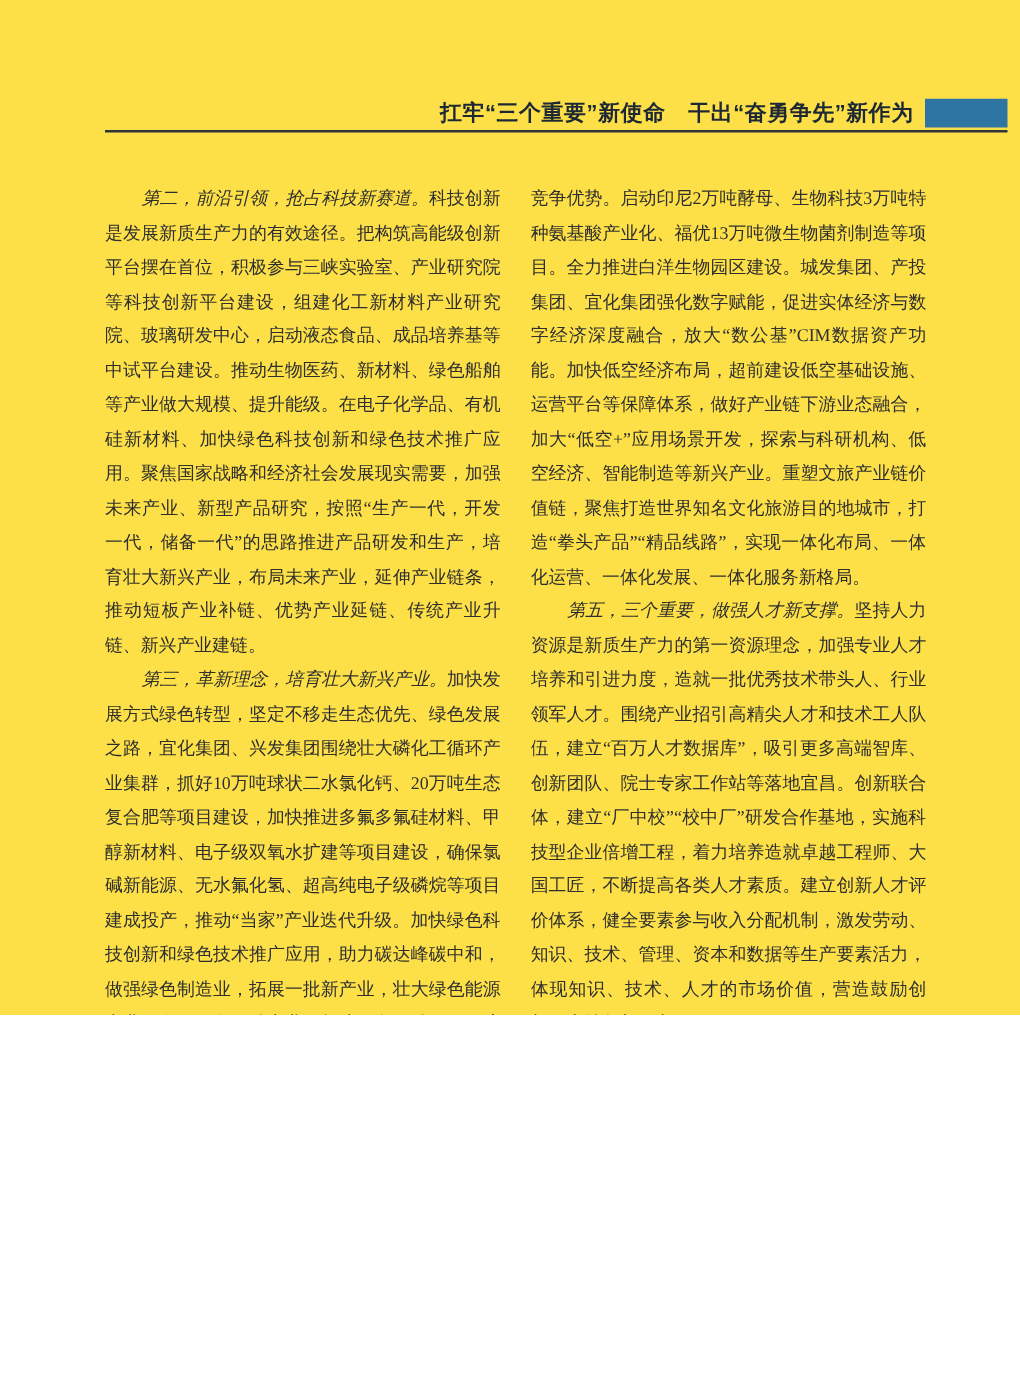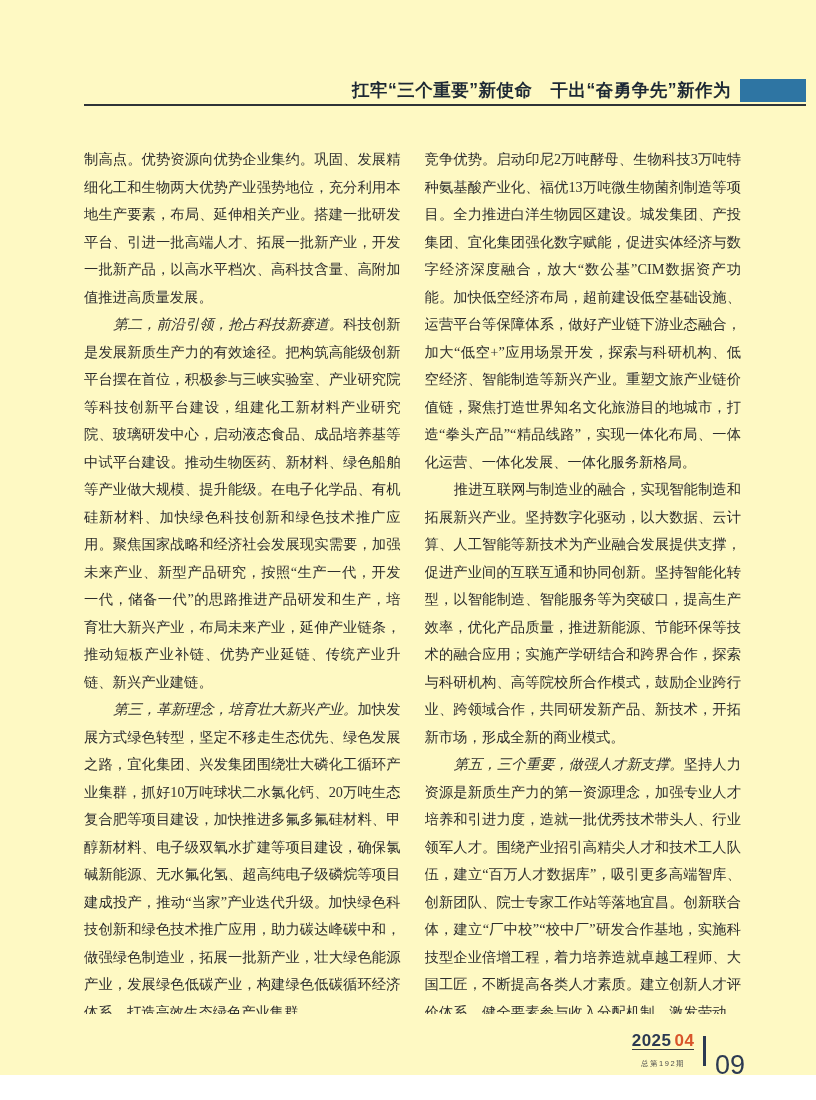--- a/index.html
+++ b/index.html
@@ -1,19 +1,19 @@
 <!DOCTYPE html>
 <html lang="zh"><head>
 <meta charset="utf-8">
 <style>
   html,body{margin:0;padding:0;background:#ffffff;}
   .page{
     position:relative;
-    width:816px;height:1075px;
-    background:#fef9c3;
+    width:816px;height:812px;
+    background:#fde047;
     font-family:"Liberation Serif", serif;
     overflow:hidden;
   }
   
   .header{
     position:absolute;top:78px;left:84px;width:722px;
     display:flex;justify-content:flex-end;align-items:center;gap:9px;
   }
   .header-title{
     font-family:"Liberation Sans", sans-serif;
@@ -69,29 +69,27 @@
 
   <div class="header">
     <span class="header-title">扛牢“三个重要”新使命　干出“奋勇争先”新作为</span>
     <span class="accent-bar"></span>
   </div>
   <div class="header-rule"></div>
 
   <div class="content">
 
     <div class="col">
-      <p><span class="lead"></span><span>制高点。优势资源向优势企业集约。巩固、发展精细化工和生物两大优势产业强势地位，充分利用本地生产要素，布局、延伸相关产业。搭建一批研发平台、引进一批高端人才、拓展一批新产业，开发一批新产品，以高水平档次、高科技含量、高附加值推进高质量发展。</span></p>
       <p class="indent"><span class="lead">第二，前沿引领，抢占科技新赛道。</span><span>科技创新是发展新质生产力的有效途径。把构筑高能级创新平台摆在首位，积极参与三峡实验室、产业研究院等科技创新平台建设，组建化工新材料产业研究院、玻璃研发中心，启动液态食品、成品培养基等中试平台建设。推动生物医药、新材料、绿色船舶等产业做大规模、提升能级。在电子化学品、有机硅新材料、加快绿色科技创新和绿色技术推广应用。聚焦国家战略和经济社会发展现实需要，加强未来产业、新型产品研究，按照“生产一代，开发一代，储备一代”的思路推进产品研发和生产，培育壮大新兴产业，布局未来产业，延伸产业链条，推动短板产业补链、优势产业延链、传统产业升链、新兴产业建链。</span></p>
       <p class="indent"><span class="lead">第三，革新理念，培育壮大新兴产业。</span><span>加快发展方式绿色转型，坚定不移走生态优先、绿色发展之路，宜化集团、兴发集团围绕壮大磷化工循环产业集群，抓好10万吨球状二水氯化钙、20万吨生态复合肥等项目建设，加快推进多氟多氟硅材料、甲醇新材料、电子级双氧水扩建等项目建设，确保氯碱新能源、无水氟化氢、超高纯电子级磷烷等项目建成投产，推动“当家”产业迭代升级。加快绿色科技创新和绿色技术推广应用，助力碳达峰碳中和，做强绿色制造业，拓展一批新产业，壮大绿色能源产业，发展绿色低碳产业，构建绿色低碳循环经济体系，打造高效生态绿色产业集群。</span></p>
 
     </div>
 
     <div class="col">
       <p><span class="lead"></span><span>竞争优势。启动印尼2万吨酵母、生物科技3万吨特种氨基酸产业化、福优13万吨微生物菌剂制造等项目。全力推进白洋生物园区建设。城发集团、产投集团、宜化集团强化数字赋能，促进实体经济与数字经济深度融合，放大“数公基”CIM数据资产功能。加快低空经济布局，超前建设低空基础设施、运营平台等保障体系，做好产业链下游业态融合，加大“低空+”应用场景开发，探索与科研机构、低空经济、智能制造等新兴产业。重塑文旅产业链价值链，聚焦打造世界知名文化旅游目的地城市，打造“拳头产品”“精品线路”，实现一体化布局、一体化运营、一体化发展、一体化服务新格局。</span></p>
-      <p class="indent"><span class="lead"></span><span>推进互联网与制造业的融合，实现智能制造和拓展新兴产业。坚持数字化驱动，以大数据、云计算、人工智能等新技术为产业融合发展提供支撑，促进产业间的互联互通和协同创新。坚持智能化转型，以智能制造、智能服务等为突破口，提高生产效率，优化产品质量，推进新能源、节能环保等技术的融合应用；实施产学研结合和跨界合作，探索与科研机构、高等院校所合作模式，鼓励企业跨行业、跨领域合作，共同研发新产品、新技术，开拓新市场，形成全新的商业模式。</span></p>
       <p class="indent"><span class="lead">第五，三个重要，做强人才新支撑。</span><span>坚持人力资源是新质生产力的第一资源理念，加强专业人才培养和引进力度，造就一批优秀技术带头人、行业领军人才。围绕产业招引高精尖人才和技术工人队伍，建立“百万人才数据库”，吸引更多高端智库、创新团队、院士专家工作站等落地宜昌。创新联合体，建立“厂中校”“校中厂”研发合作基地，实施科技型企业倍增工程，着力培养造就卓越工程师、大国工匠，不断提高各类人才素质。建立创新人才评价体系，健全要素参与收入分配机制，激发劳动、知识、技术、管理、资本和数据等生产要素活力，体现知识、技术、人才的市场价值，营造鼓励创新、支持创新的良好氛围。</span></p>
 
     </div>
 
   </div>
 
   <div class="footer">
     <div class="issue">
       <div class="issue-top">
         <span class="issue-year">2025</span><span class="issue-month">04</span>

